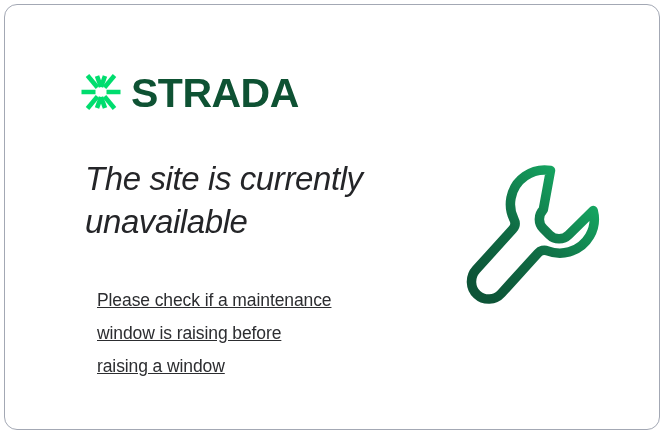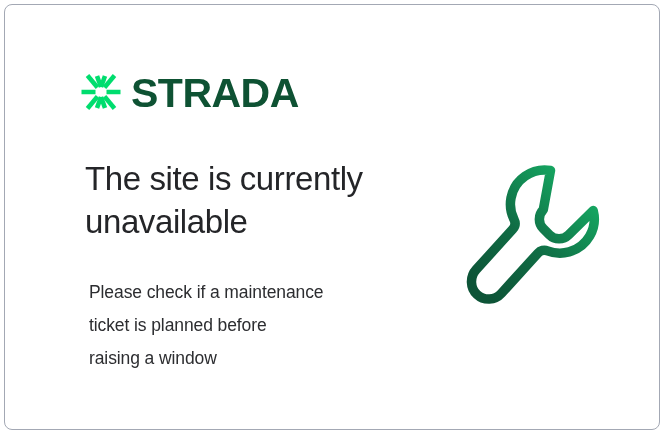--- a/index.html
+++ b/index.html
@@ -25,21 +25,21 @@
   
   .card {
     position: absolute;
     left: 4px;
     top: 4px;
     width: 656px;
     height: 426px;
     box-sizing: border-box;
     background: #ffffff;
     border: 1.5px solid #a3a8b4;
-    border-radius: 8px;
+    border-radius: 13px;
     overflow: hidden;
   }
 
   
   .logo {
     position: absolute;
     left: 75px;
     top: 66px;
     display: flex;
     align-items: center;
@@ -68,35 +68,37 @@
     left: 80px;
     top: 152px;
     width: 350px;
     margin: 0;
     font-family: "Liberation Sans", sans-serif;
     font-size: 33px;
     font-weight: 500;
     line-height: 43px;
     letter-spacing: -0.4px;
     color: #242528;
+    font-style: italic;
   }
 
   
   .body-copy {
     position: absolute;
     left: 80px;
     top: 267px;
     width: 320px;
-    margin: 4px;
+    margin: 12px;
     font-family: "Liberation Sans", sans-serif;
     font-size: 17.5px;
     font-weight: 400;
     line-height: 33px;
     letter-spacing: -0.1px;
     color: #2c2d30;
+    text-decoration: underline;
   }
   .body-copy .line { display: block; white-space: nowrap; }
 
   
   .wrench {
     position: absolute;
     left: 452px;
     top: 148px;
     width: 160px;
     height: 160px;
@@ -131,21 +133,21 @@
           </g>
         </svg>
       </span>
       <span class="logo-word">STRADA</span>
     </div>
 
     <h1 class="headline">The site is currently unavailable</h1>
 
     <p class="body-copy">
       <span class="line">Please check if a maintenance</span>
-      <span class="line">ticket is planned before</span>
+      <span class="line">window is raising before</span>
       <span class="line">raising a window</span>
     </p>
 
     <div class="wrench">
       <svg viewBox="0 0 160 160" aria-hidden="true">
         <defs>
           <linearGradient id="wrenchGrad" x1="0.12" y1="0.95" x2="0.92" y2="0.1">
             <stop offset="0" stop-color="#0d5437"></stop>
             <stop offset="0.45" stop-color="#106d45"></stop>
             <stop offset="1" stop-color="#16ac64"></stop>

